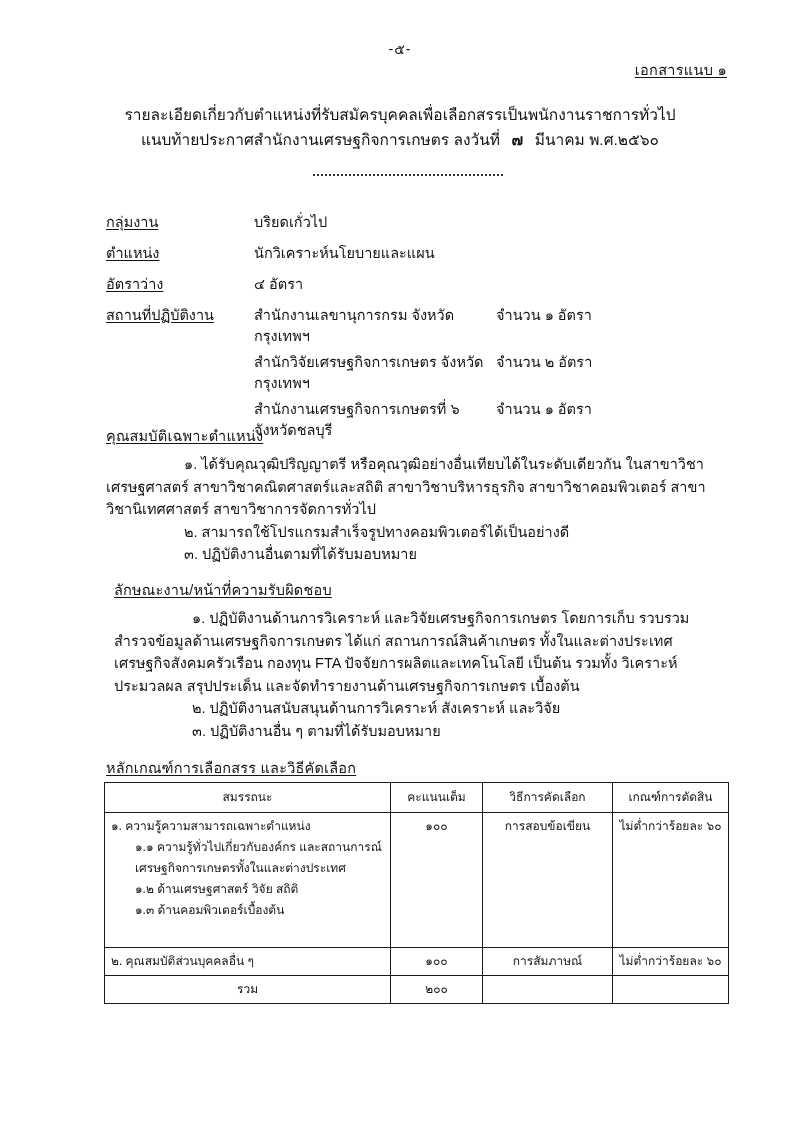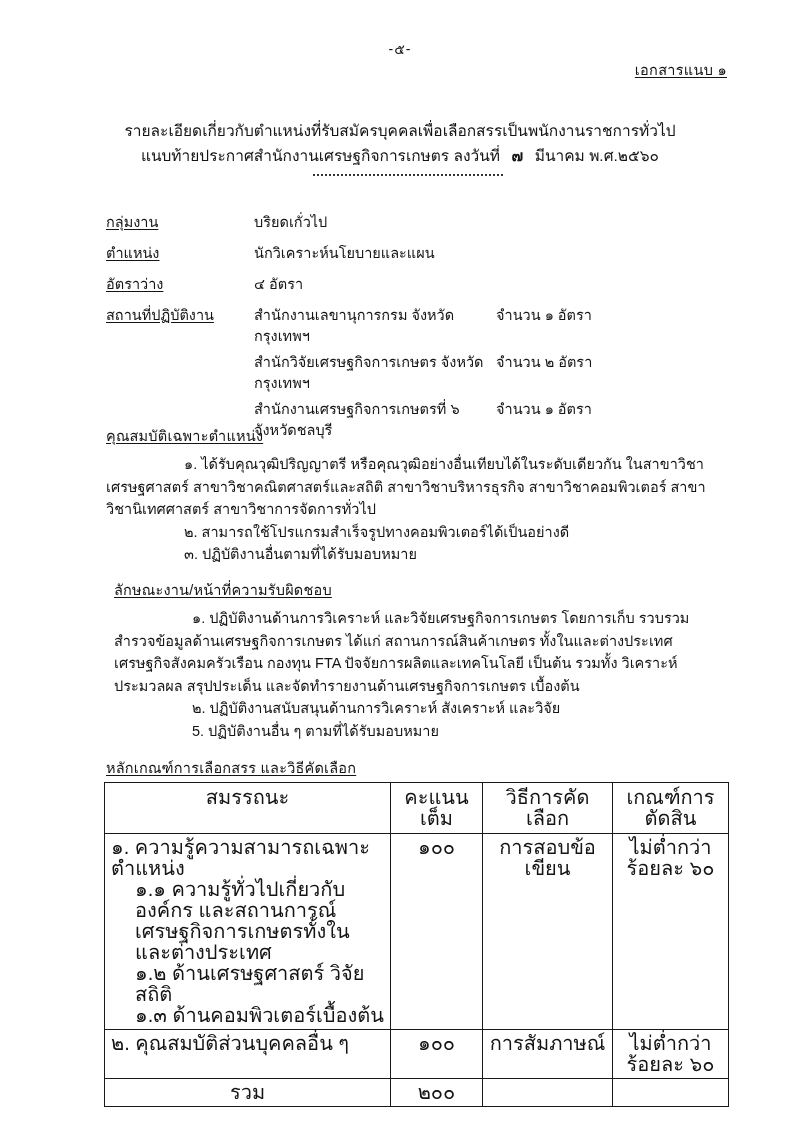--- a/index.html
+++ b/index.html
@@ -36,21 +36,21 @@
     top: 58px;
     right: 73px;
     font-size: 14.5px;
     text-decoration: underline;
     text-underline-offset: 2px;
     letter-spacing: 0.3px;
   }
 
   .doc-title {
     position: absolute;
-    top: 118px;
+    top: 102px;
     left: 0;
     width: 800px;
     text-align: center;
     font-size: 15.5px;
     line-height: 25px;
   }
   .doc-title .line2 .datebox {
     display: inline-block;
     min-width: 26px;
     text-align: center;
@@ -139,21 +139,21 @@
   #duties { top: 578px; margin-left: 8px; }
   #criteria-heading { top: 756px; }
 
   
   .criteria-table {
     position: absolute;
     top: 782px;
     left: 104px;
     width: 624px;
     border-collapse: collapse;
-    font-size: 20px;
+    font-size: 12px;
     table-layout: fixed;
   }
   .criteria-table th,
   .criteria-table td {
     border: 1px solid #1a1a1a;
     padding: 3px 6px;
     vertical-align: top;
     line-height: 21px;
     font-weight: normal;
   }
@@ -237,21 +237,21 @@
     <div class="section-heading">คุณสมบัติเฉพาะตำแหน่ง</div>
     <div class="para indent-first">๑. ได้รับคุณวุฒิปริญญาตรี หรือคุณวุฒิอย่างอื่นเทียบได้ในระดับเดียวกัน ในสาขาวิชาเศรษฐศาสตร์ สาขาวิชาคณิตศาสตร์และสถิติ สาขาวิชาบริหารธุรกิจ สาขาวิชาคอมพิวเตอร์ สาขาวิชานิเทศศาสตร์ สาขาวิชาการจัดการทั่วไป</div>
     <div class="sub-item">๒. สามารถใช้โปรแกรมสำเร็จรูปทางคอมพิวเตอร์ได้เป็นอย่างดี</div>
     <div class="sub-item">๓. ปฏิบัติงานอื่นตามที่ได้รับมอบหมาย</div>
   </div>
 
   <div class="section" id="duties">
     <div class="section-heading">ลักษณะงาน/หน้าที่ความรับผิดชอบ</div>
     <div class="para indent-first">๑. ปฏิบัติงานด้านการวิเคราะห์ และวิจัยเศรษฐกิจการเกษตร โดยการเก็บ รวบรวม สำรวจข้อมูลด้านเศรษฐกิจการเกษตร ได้แก่ สถานการณ์สินค้าเกษตร ทั้งในและต่างประเทศ เศรษฐกิจสังคมครัวเรือน กองทุน FTA ปัจจัยการผลิตและเทคโนโลยี เป็นต้น รวมทั้ง วิเคราะห์ประมวลผล สรุปประเด็น และจัดทำรายงานด้านเศรษฐกิจการเกษตร เบื้องต้น</div>
     <div class="sub-item">๒. ปฏิบัติงานสนับสนุนด้านการวิเคราะห์ สังเคราะห์ และวิจัย</div>
-    <div class="sub-item">5. ปฏิบัติงานอื่น ๆ ตามที่ได้รับมอบหมาย</div>
+    <div class="sub-item">๓. ปฏิบัติงานอื่น ๆ ตามที่ได้รับมอบหมาย</div>
   </div>
 
   <div class="section" id="criteria-heading">
     <div class="section-heading">หลักเกณฑ์การเลือกสรร และวิธีคัดเลือก</div>
   </div>
 
   <table class="criteria-table">
     <colgroup>
       <col class="col-competency">
       <col class="col-score">

